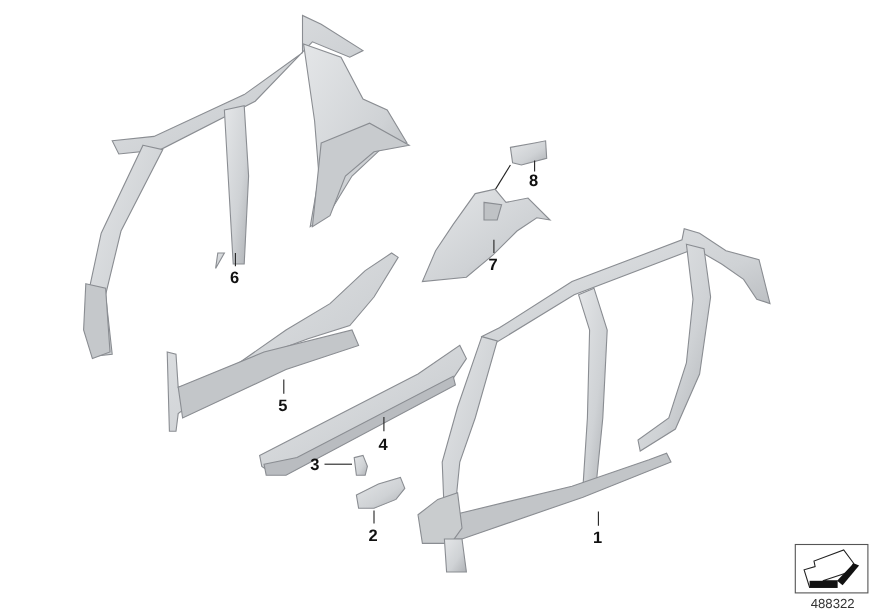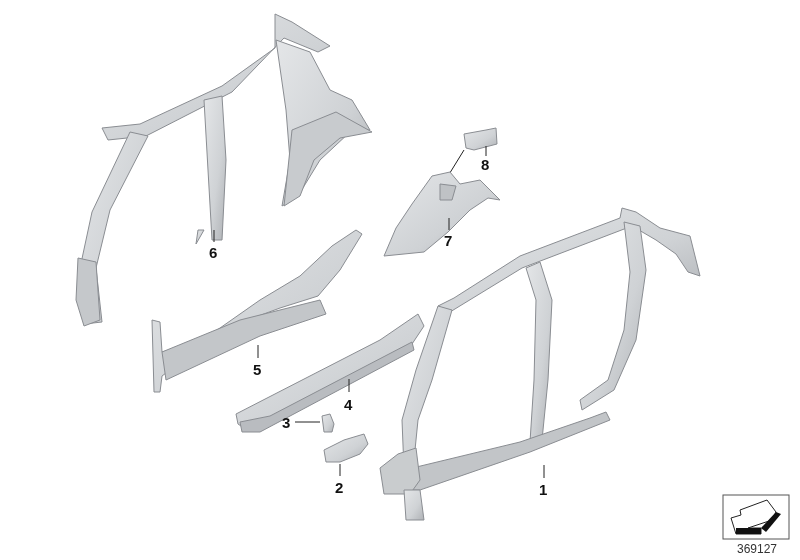--- a/index.html
+++ b/index.html
@@ -100,13 +100,13 @@
 
 <span class="callout" style="left:209px;top:245px;">6</span>
 <span class="callout" style="left:481px;top:157px;">8</span>
 <span class="callout" style="left:444px;top:233px;">7</span>
 <span class="callout" style="left:253px;top:362px;">5</span>
 <span class="callout" style="left:344px;top:397px;">4</span>
 <span class="callout" style="left:282px;top:415px;">3</span>
 <span class="callout" style="left:335px;top:480px;">2</span>
 <span class="callout" style="left:539px;top:482px;">1</span>
 
-<span class="ref-num">369127</span>
+<span class="ref-num">488322</span>
 
 </body></html>

